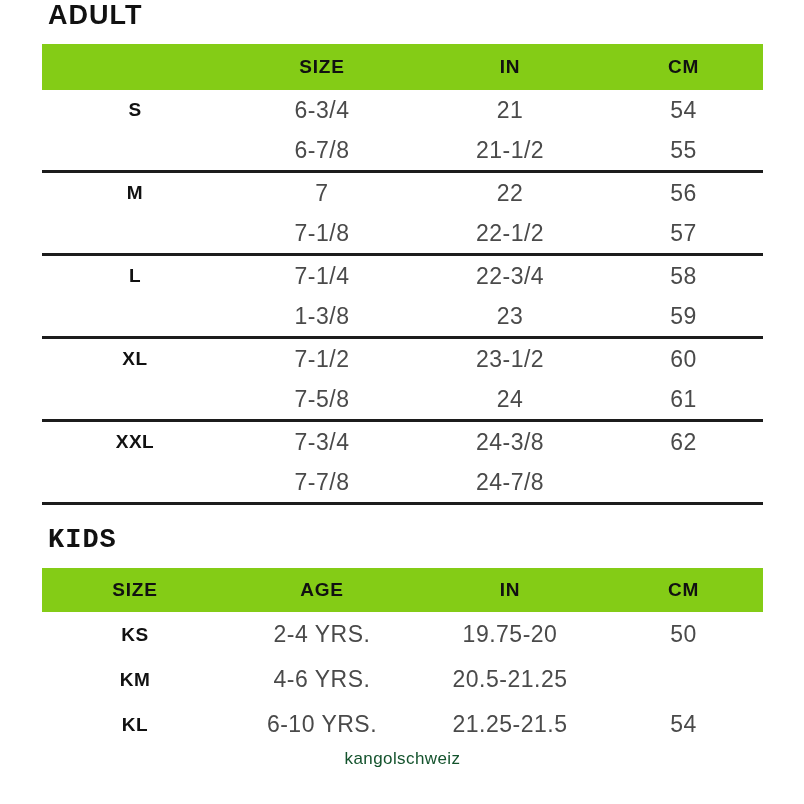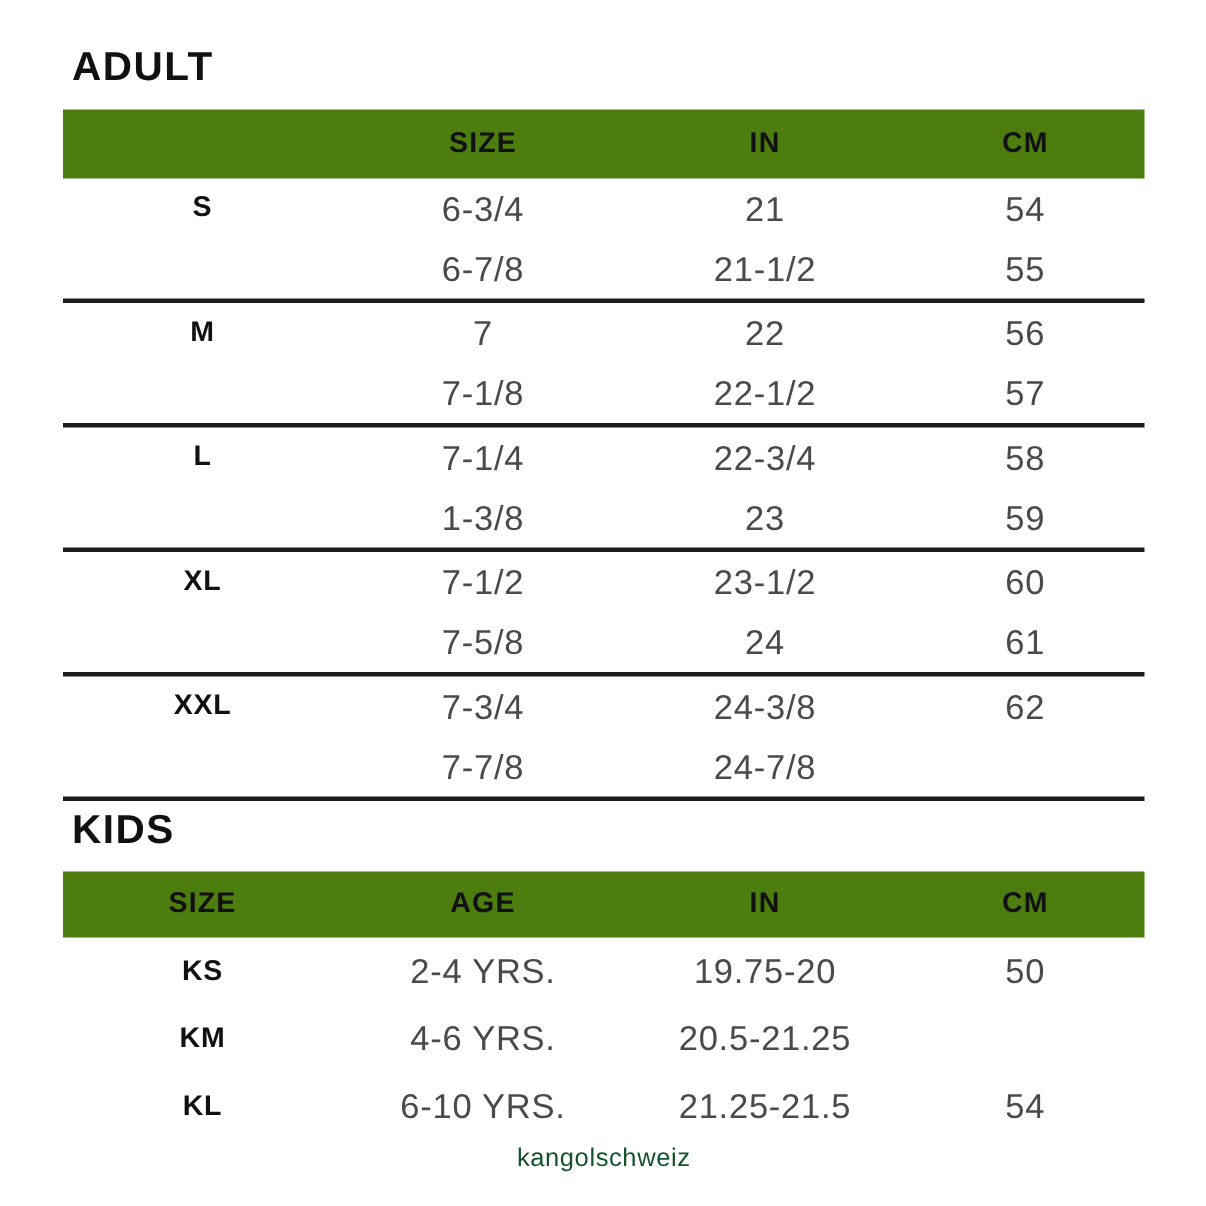--- a/index.html
+++ b/index.html
@@ -3,39 +3,39 @@
 <meta charset="utf-8">
 <style>
   * { box-sizing: border-box; }
   html, body {
     margin: 0; padding: 0;
     width: 804px; height: 804px;
     background: #ffffff;
     font-family: "Liberation Sans", sans-serif;
     overflow: hidden;
   }
-  .page { width: 721px; margin-left: 42px; padding-top: 29px; }
+  .page { width: 721px; margin-left: 42px; }
 
   .section-title {
     margin: 0 0 0 6px;
     font-size: 27px;
     font-weight: 800;
     letter-spacing: 1px;
     color: #111111;
     line-height: 1.15;
   }
 
   .table { width: 721px; }
   .adult-table { margin-top: 13px; }
   .kids-table  { margin-top: 12px; }
 
   .thead {
     display: grid;
     grid-template-columns: 186px 188px 188px 159px;
-    background: #4d7c0f;
+    background: #84cc16;
     height: 46px; line-height: 46px;
   }
   .kids-table .thead { height: 44px; line-height: 44px; }
   .th {
     text-align: center;
     font-weight: 700;
     font-size: 19px;
     letter-spacing: 0.8px;
     color: #111111;
   }
@@ -55,21 +55,21 @@
     letter-spacing: 0.5px;
   }
   .td.label {
     font-weight: 700;
     color: #111111;
     font-size: 19px;
   }
 
   .group { border-bottom: 3px solid #1c1c1c; }
 
-  .kids-section .section-title { margin-top: 4px; }
+  .kids-section .section-title { margin-top: 20px; font-family: Liberation Mono, monospace; }
 
   .watermark {
     text-align: center;
     font-size: 17px;
     color: #14532d;
     letter-spacing: 0.4px;
     margin-top: 1px;
     line-height: 22px;
   }
 </style>

